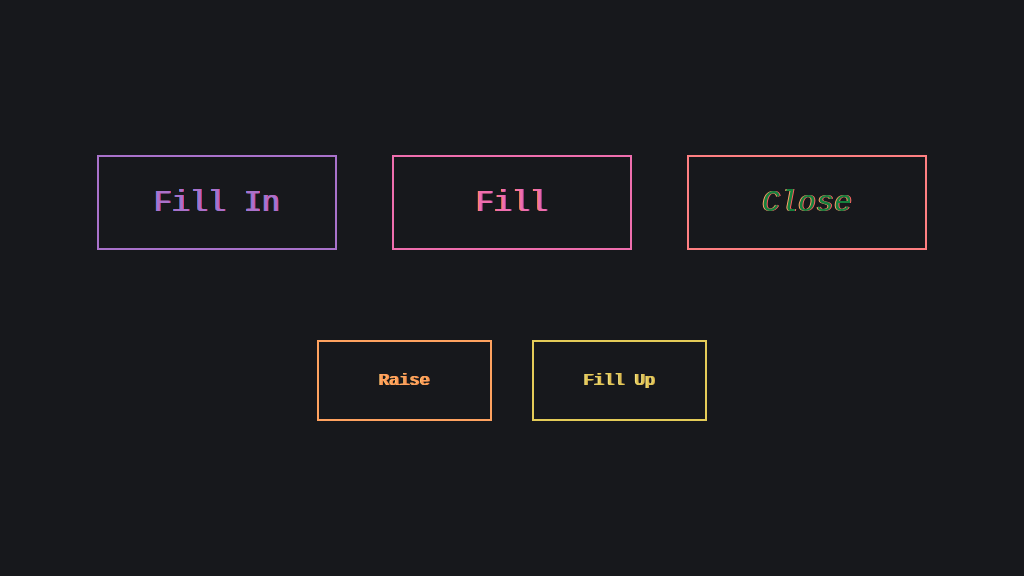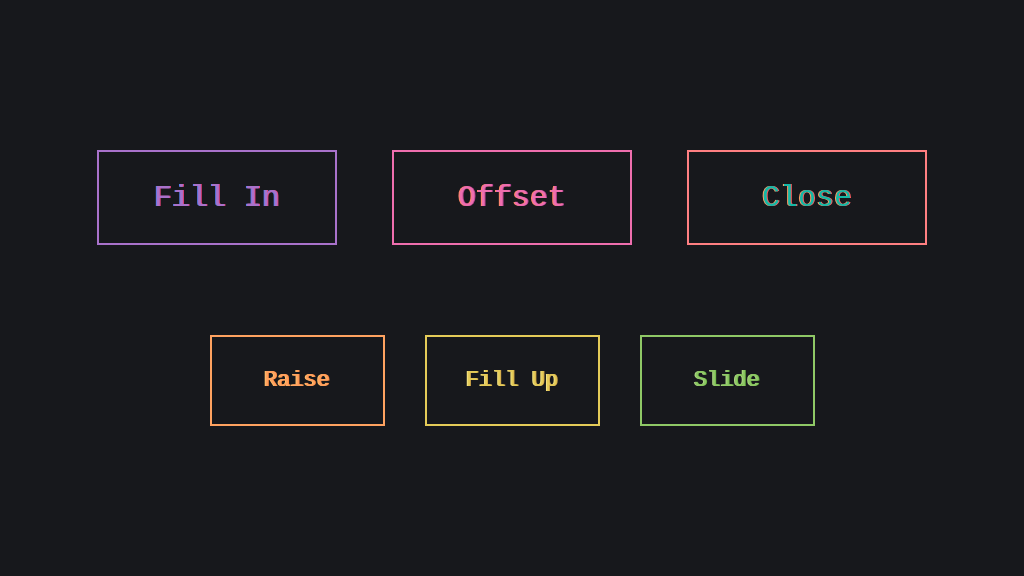--- a/index.html
+++ b/index.html
@@ -43,37 +43,38 @@
       justify-content: center;
       position: relative;
     }
     .btn-large {
       width: 240px;
       height: 95px;
       font-size: 30px;
     }
     .btn-small {
       width: 175px;
-      height: 91px;
-      font-size: 22px;
+      height: 81px;
+      font-size: 17px;
     }
     .fill-in {
       border-color: #a972cb;
       color: #a972cb;
       text-shadow: 1px 0 #e6437d, -1px 0 #5c7cea;
     }
     .pulse {
       border-color: #ef6eae;
       color: #ef6eae;
       text-shadow: 1px 0 #b84592, -1px 0 #ff8a65;
     }
     .close {
       border-color: #ff7f82;
-      color: #14b8a6;
+      color: #15803d;
       text-shadow: 1px 0 #ff5e62, -1px 0 #ff9f68;
+      font-style: italic;
     }
     .raise {
       border-color: #ffa260;
       color: #ffa260;
       text-shadow: 1px 0 #ff8c42, -1px 0 #ffbf69;
     }
     .fill-up {
       border-color: #e4cb58;
       color: #e4cb58;
       text-shadow: 1px 0 #d4a94a, -1px 0 #f4e285;
@@ -89,21 +90,20 @@
       color: #19bc8b;
       box-shadow: 8px 8px 0 -2px #17181c, 8px 8px 0 0 #19bc8b;
       border-width: 3px;
     }
   </style>
 </head>
 <body>
 
 <div class="row row-top">
   <button class="btn btn-large fill-in">Fill In</button>
-  <button class="btn btn-large pulse">Offset</button>
+  <button class="btn btn-large pulse">Fill</button>
   <button class="btn btn-large close">Close</button>
 </div>
 
 <div class="row row-bottom">
   <button class="btn btn-small raise">Raise</button>
   <button class="btn btn-small fill-up">Fill Up</button>
-  <button class="btn btn-small slide">Slide</button>
 </div>
 
 </body></html>

